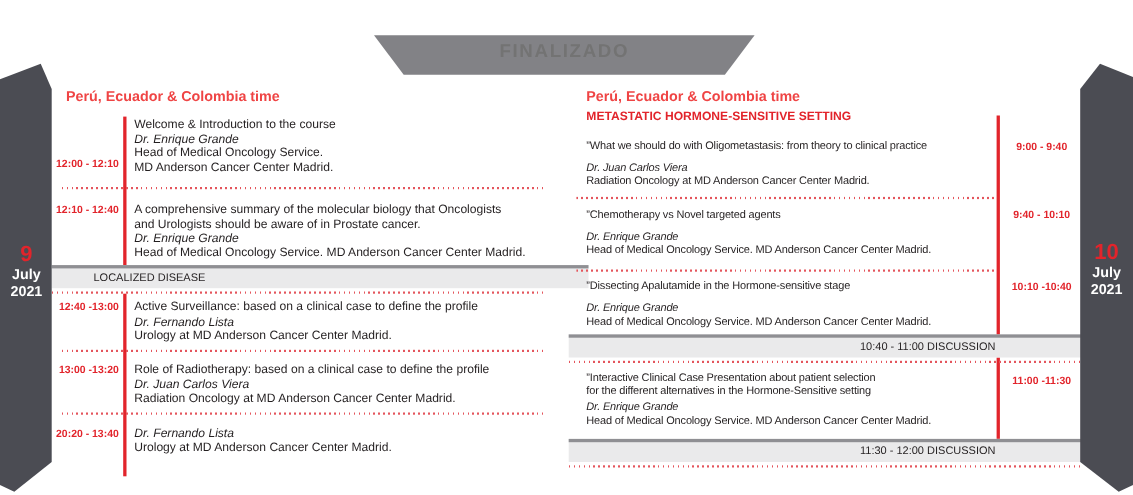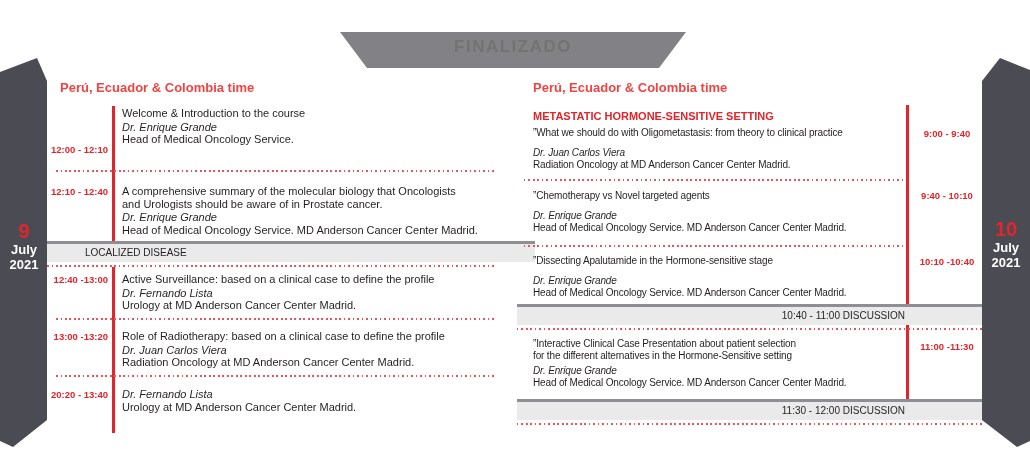--- a/index.html
+++ b/index.html
@@ -86,20 +86,21 @@
 <div class="abs content time d1-time" style="top:108px;margin-top:36px;">12:00 - 12:10</div>
 <div class="abs content time d1-time" style="top:186px;">12:10 - 12:40</div>
 <div class="abs content time d1-time" style="top:274px;">12:40 -13:00</div>
 <div class="abs content time d1-time" style="top:331px;">13:00 -13:20</div>
 <div class="abs content time d1-time" style="top:389px;">20:20 - 13:40</div>
 
 <div class="abs content session d1-session" style="top:107px;">
   <div class="s-title">Welcome &amp; Introduction to the course</div>
   <div class="s-speaker">Dr. Enrique Grande</div>
   <div class="s-desc">Head of Medical Oncology Service.</div>
+  <div class="s-desc">MD Anderson Cancer Center Madrid.</div>
 </div>
 <div class="abs content dotted" style="left:56px;top:170px;width:441px;"></div>
 
 <div class="abs content session d1-session" style="top:185px;">
   <div class="s-title" style="margin-bottom:0;">A comprehensive summary of the molecular biology that Oncologists</div>
   <div class="s-title">and Urologists should be aware of in Prostate cancer.</div>
   <div class="s-speaker">Dr. Enrique Grande</div>
   <div class="s-desc">Head of Medical Oncology Service. MD Anderson Cancer Center Madrid.</div>
 </div>
 
@@ -121,21 +122,21 @@
   <div class="s-desc">Radiation Oncology at MD Anderson Cancer Center Madrid.</div>
 </div>
 <div class="abs content dotted" style="left:56px;top:375px;width:441px;"></div>
 
 <div class="abs content session d1-session" style="top:388px;">
   <div class="s-speaker">Dr. Fernando Lista</div>
   <div class="s-desc">Urology at MD Anderson Cancer Center Madrid.</div>
 </div>
 
 <div class="abs content tz-header" style="left:533px;top:80px;">Perú, Ecuador &amp; Colombia time</div>
-<div class="abs content section-header" style="left:533px;top:110px;">METASTATIC HORMONE-SENSITIVE SETTING</div>
+<div class="abs content section-header" style="left:533px;top:100px;">METASTATIC HORMONE-SENSITIVE SETTING</div>
 
 <div class="abs content redbar" style="left:906px;top:105px;height:200px;"></div>
 <div class="abs content redbar" style="left:906px;top:325px;height:74px;"></div>
 
 <div class="abs content time d2-time" style="top:128px;">9:00 - 9:40</div>
 <div class="abs content time d2-time" style="top:190px;">9:40 - 10:10</div>
 <div class="abs content time d2-time" style="top:256px;">10:10 -10:40</div>
 <div class="abs content time d2-time" style="top:341px;">11:00 -11:30</div>
 
 <div class="abs content session d2-session" style="top:127px;">

